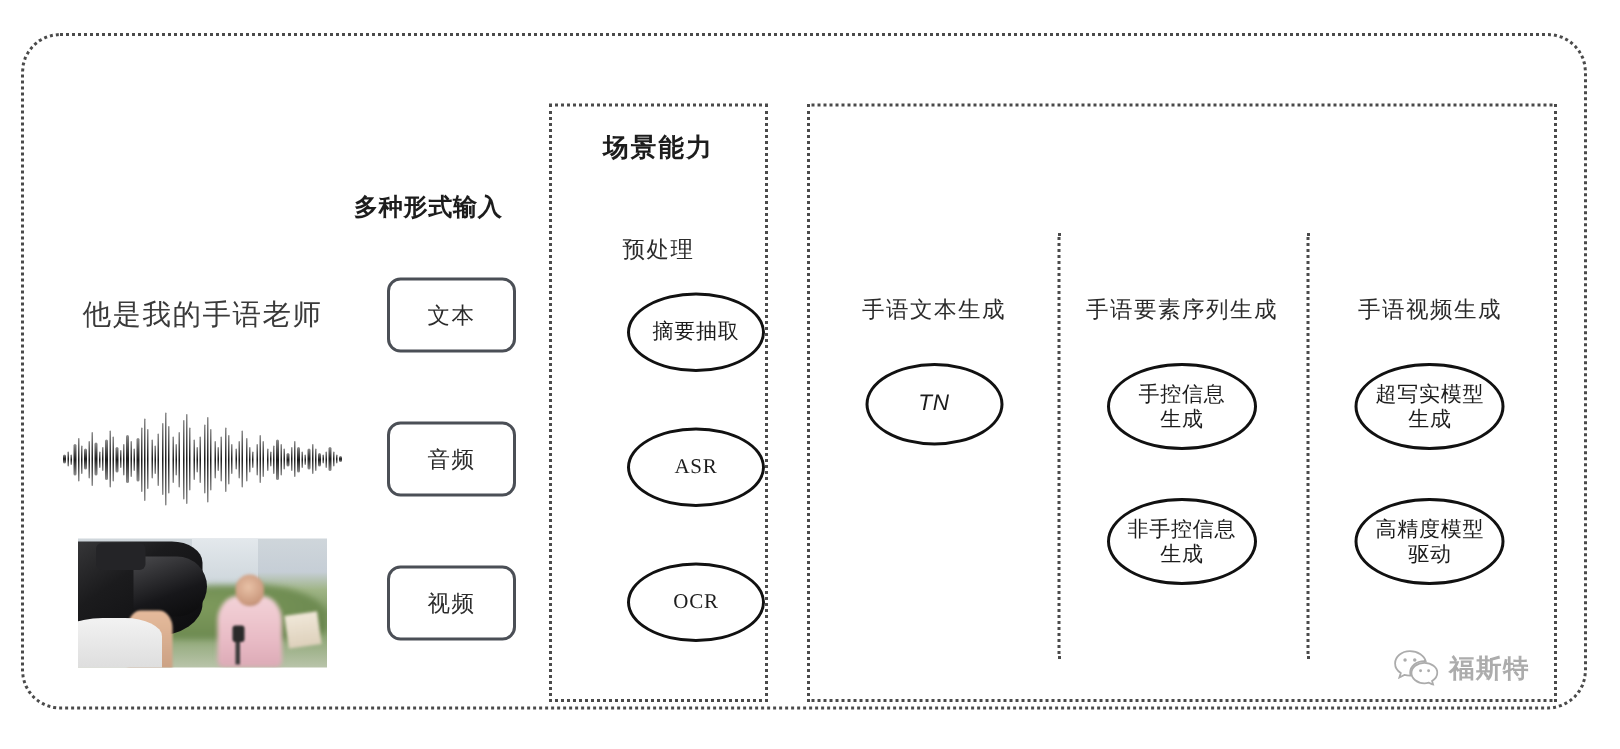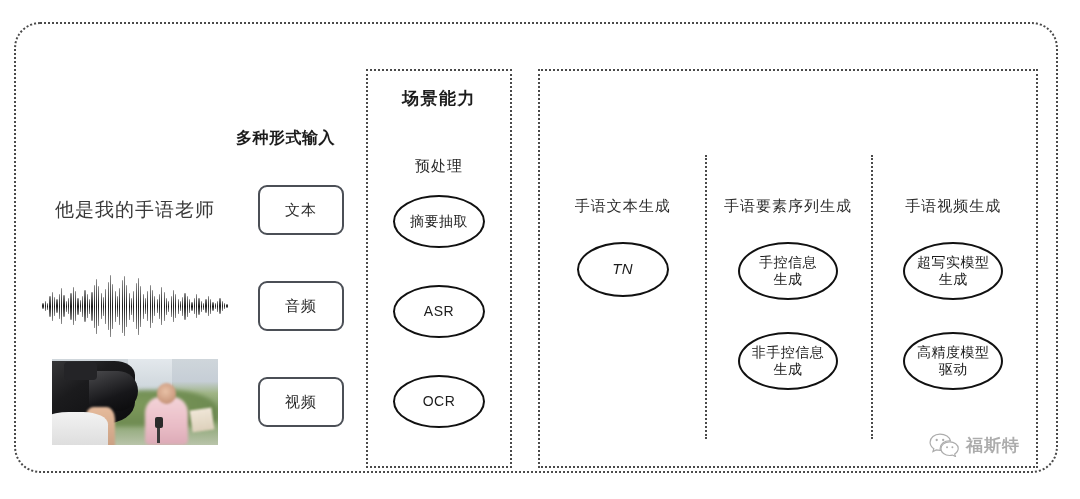--- a/index.html
+++ b/index.html
@@ -223,22 +223,23 @@
     letter-spacing: 1px;
     color: #2b2b2b;
   }
   .scene-nodes {
     position: absolute;
     top: 124px;
     left: 0;
     width: 100%;
     display: flex;
     flex-direction: column;
-    align-items: center;
+    align-items: flex-end;
     gap: 37px;
+    font-family: Liberation Serif, serif;
   }
 
   
   .core-columns {
     position: absolute;
     top: 86px;
     left: 0;
     width: 100%;
     height: 320px;
     display: flex;

